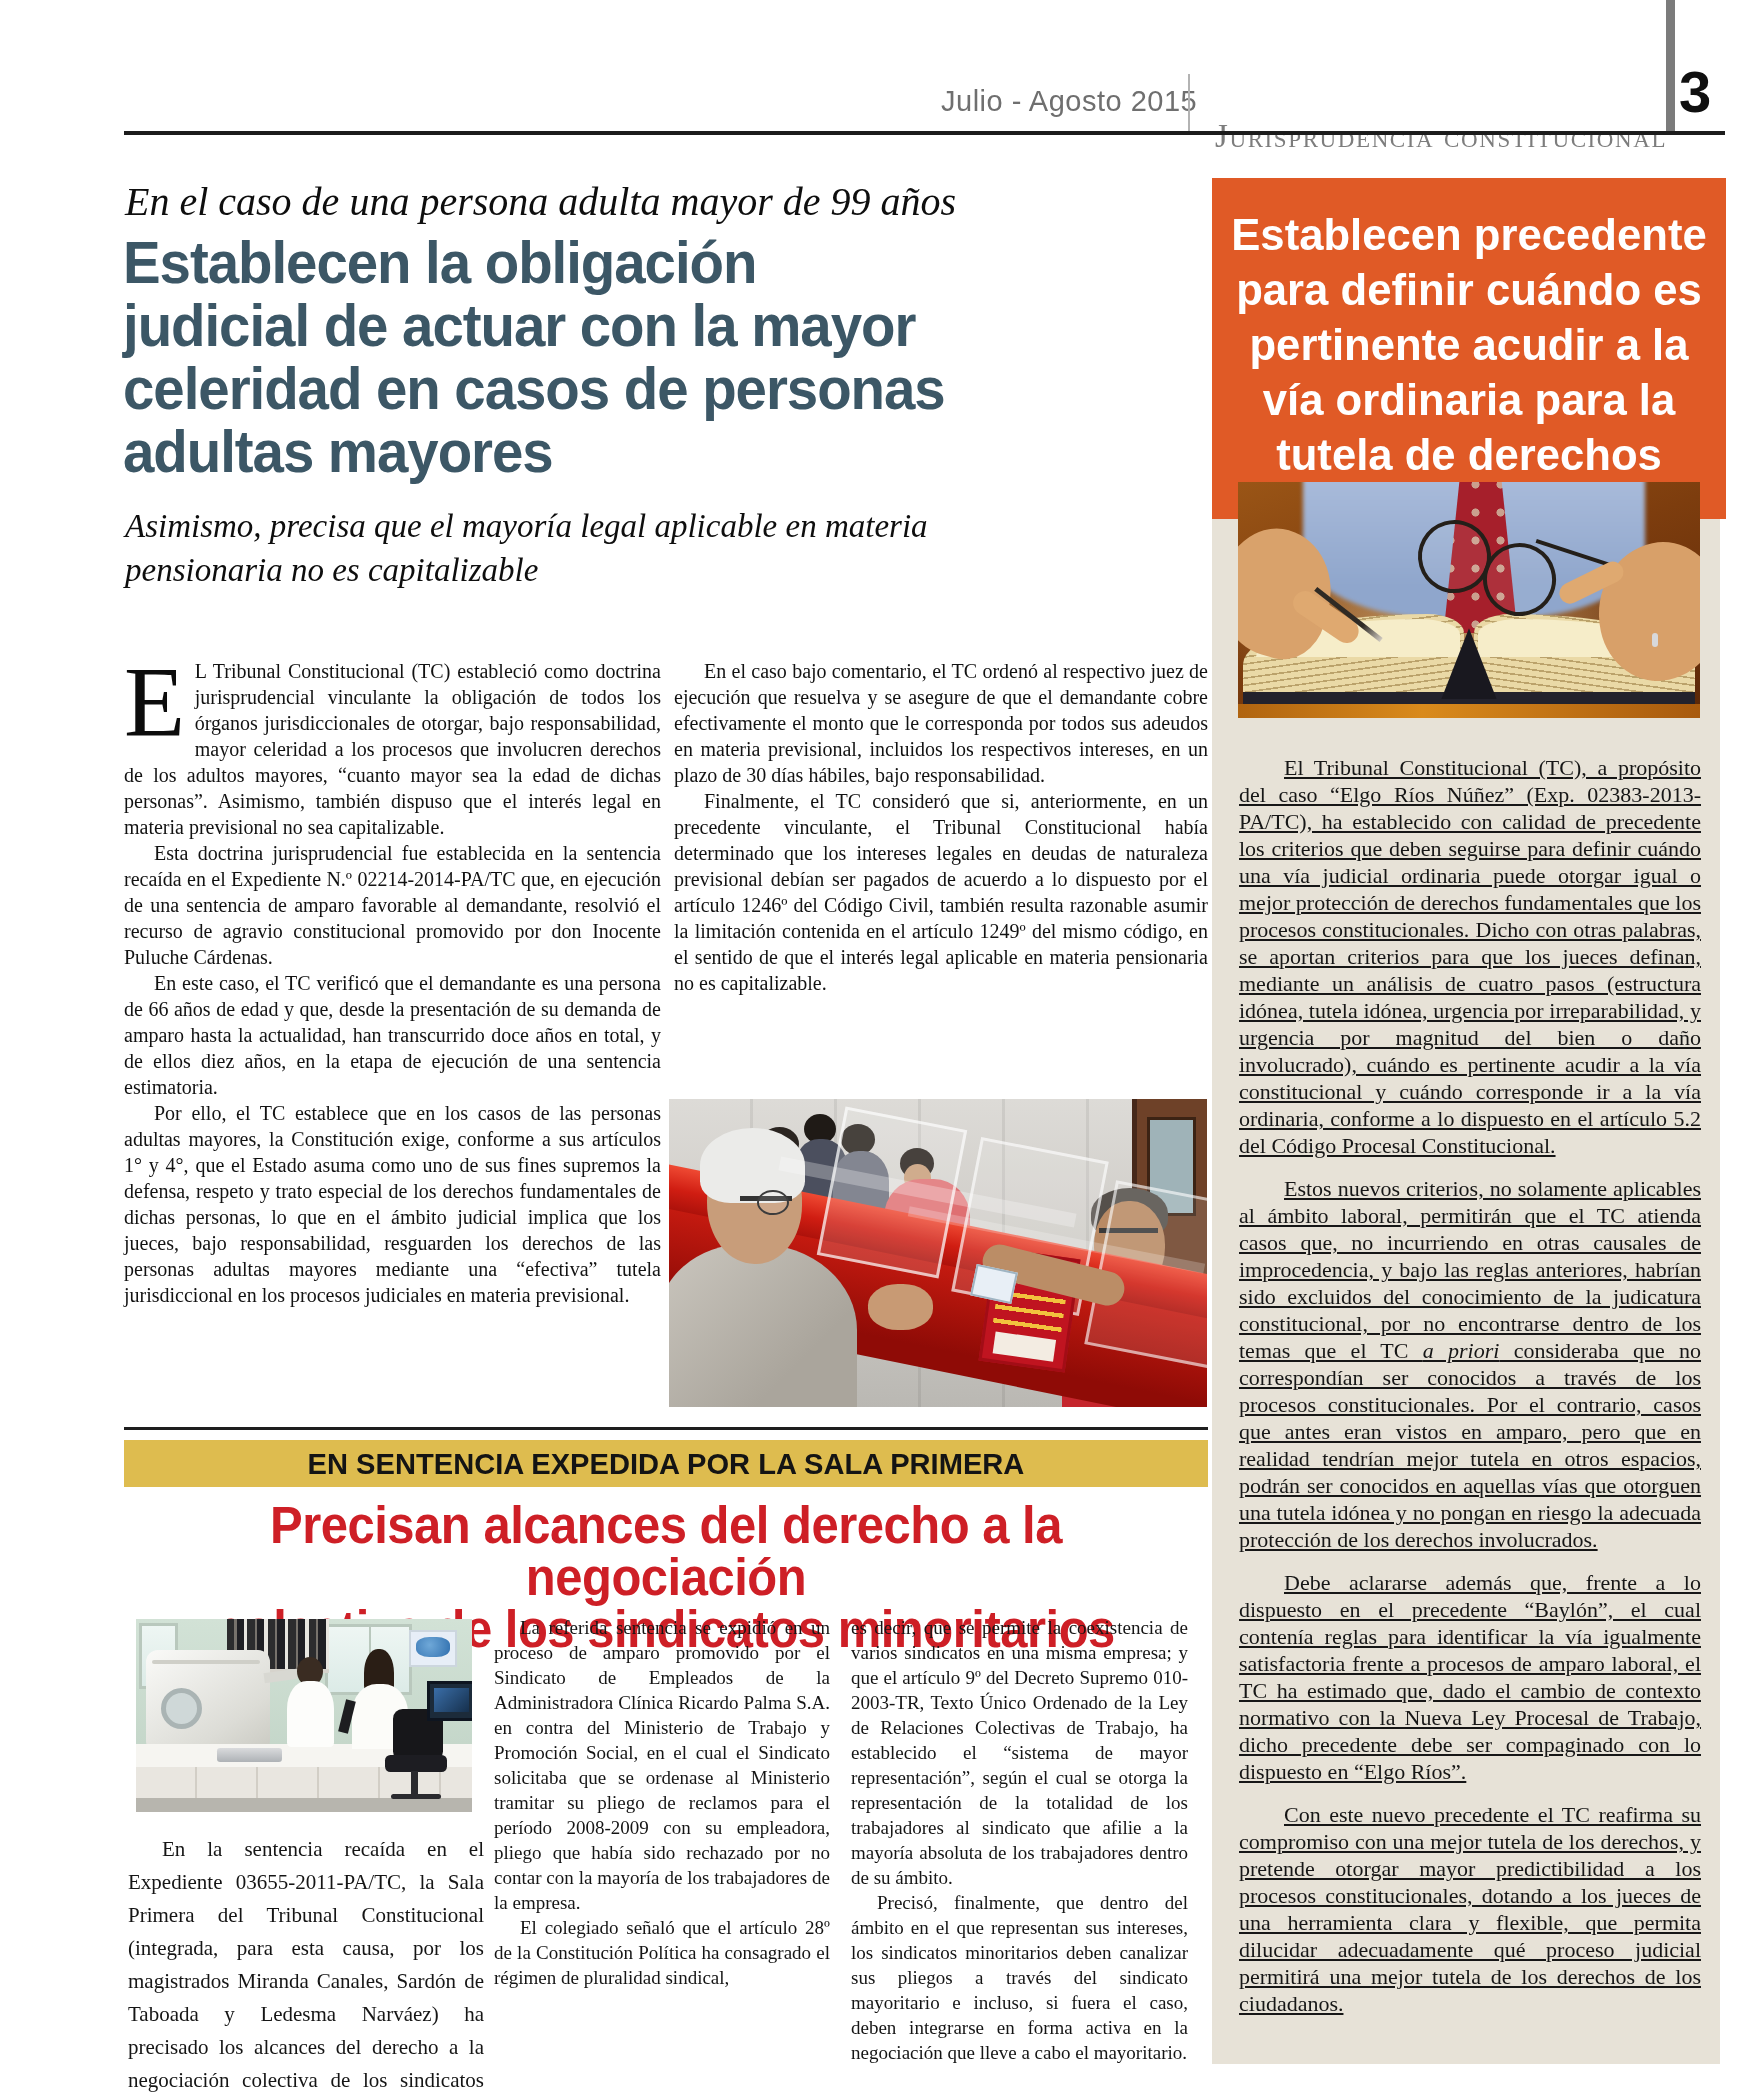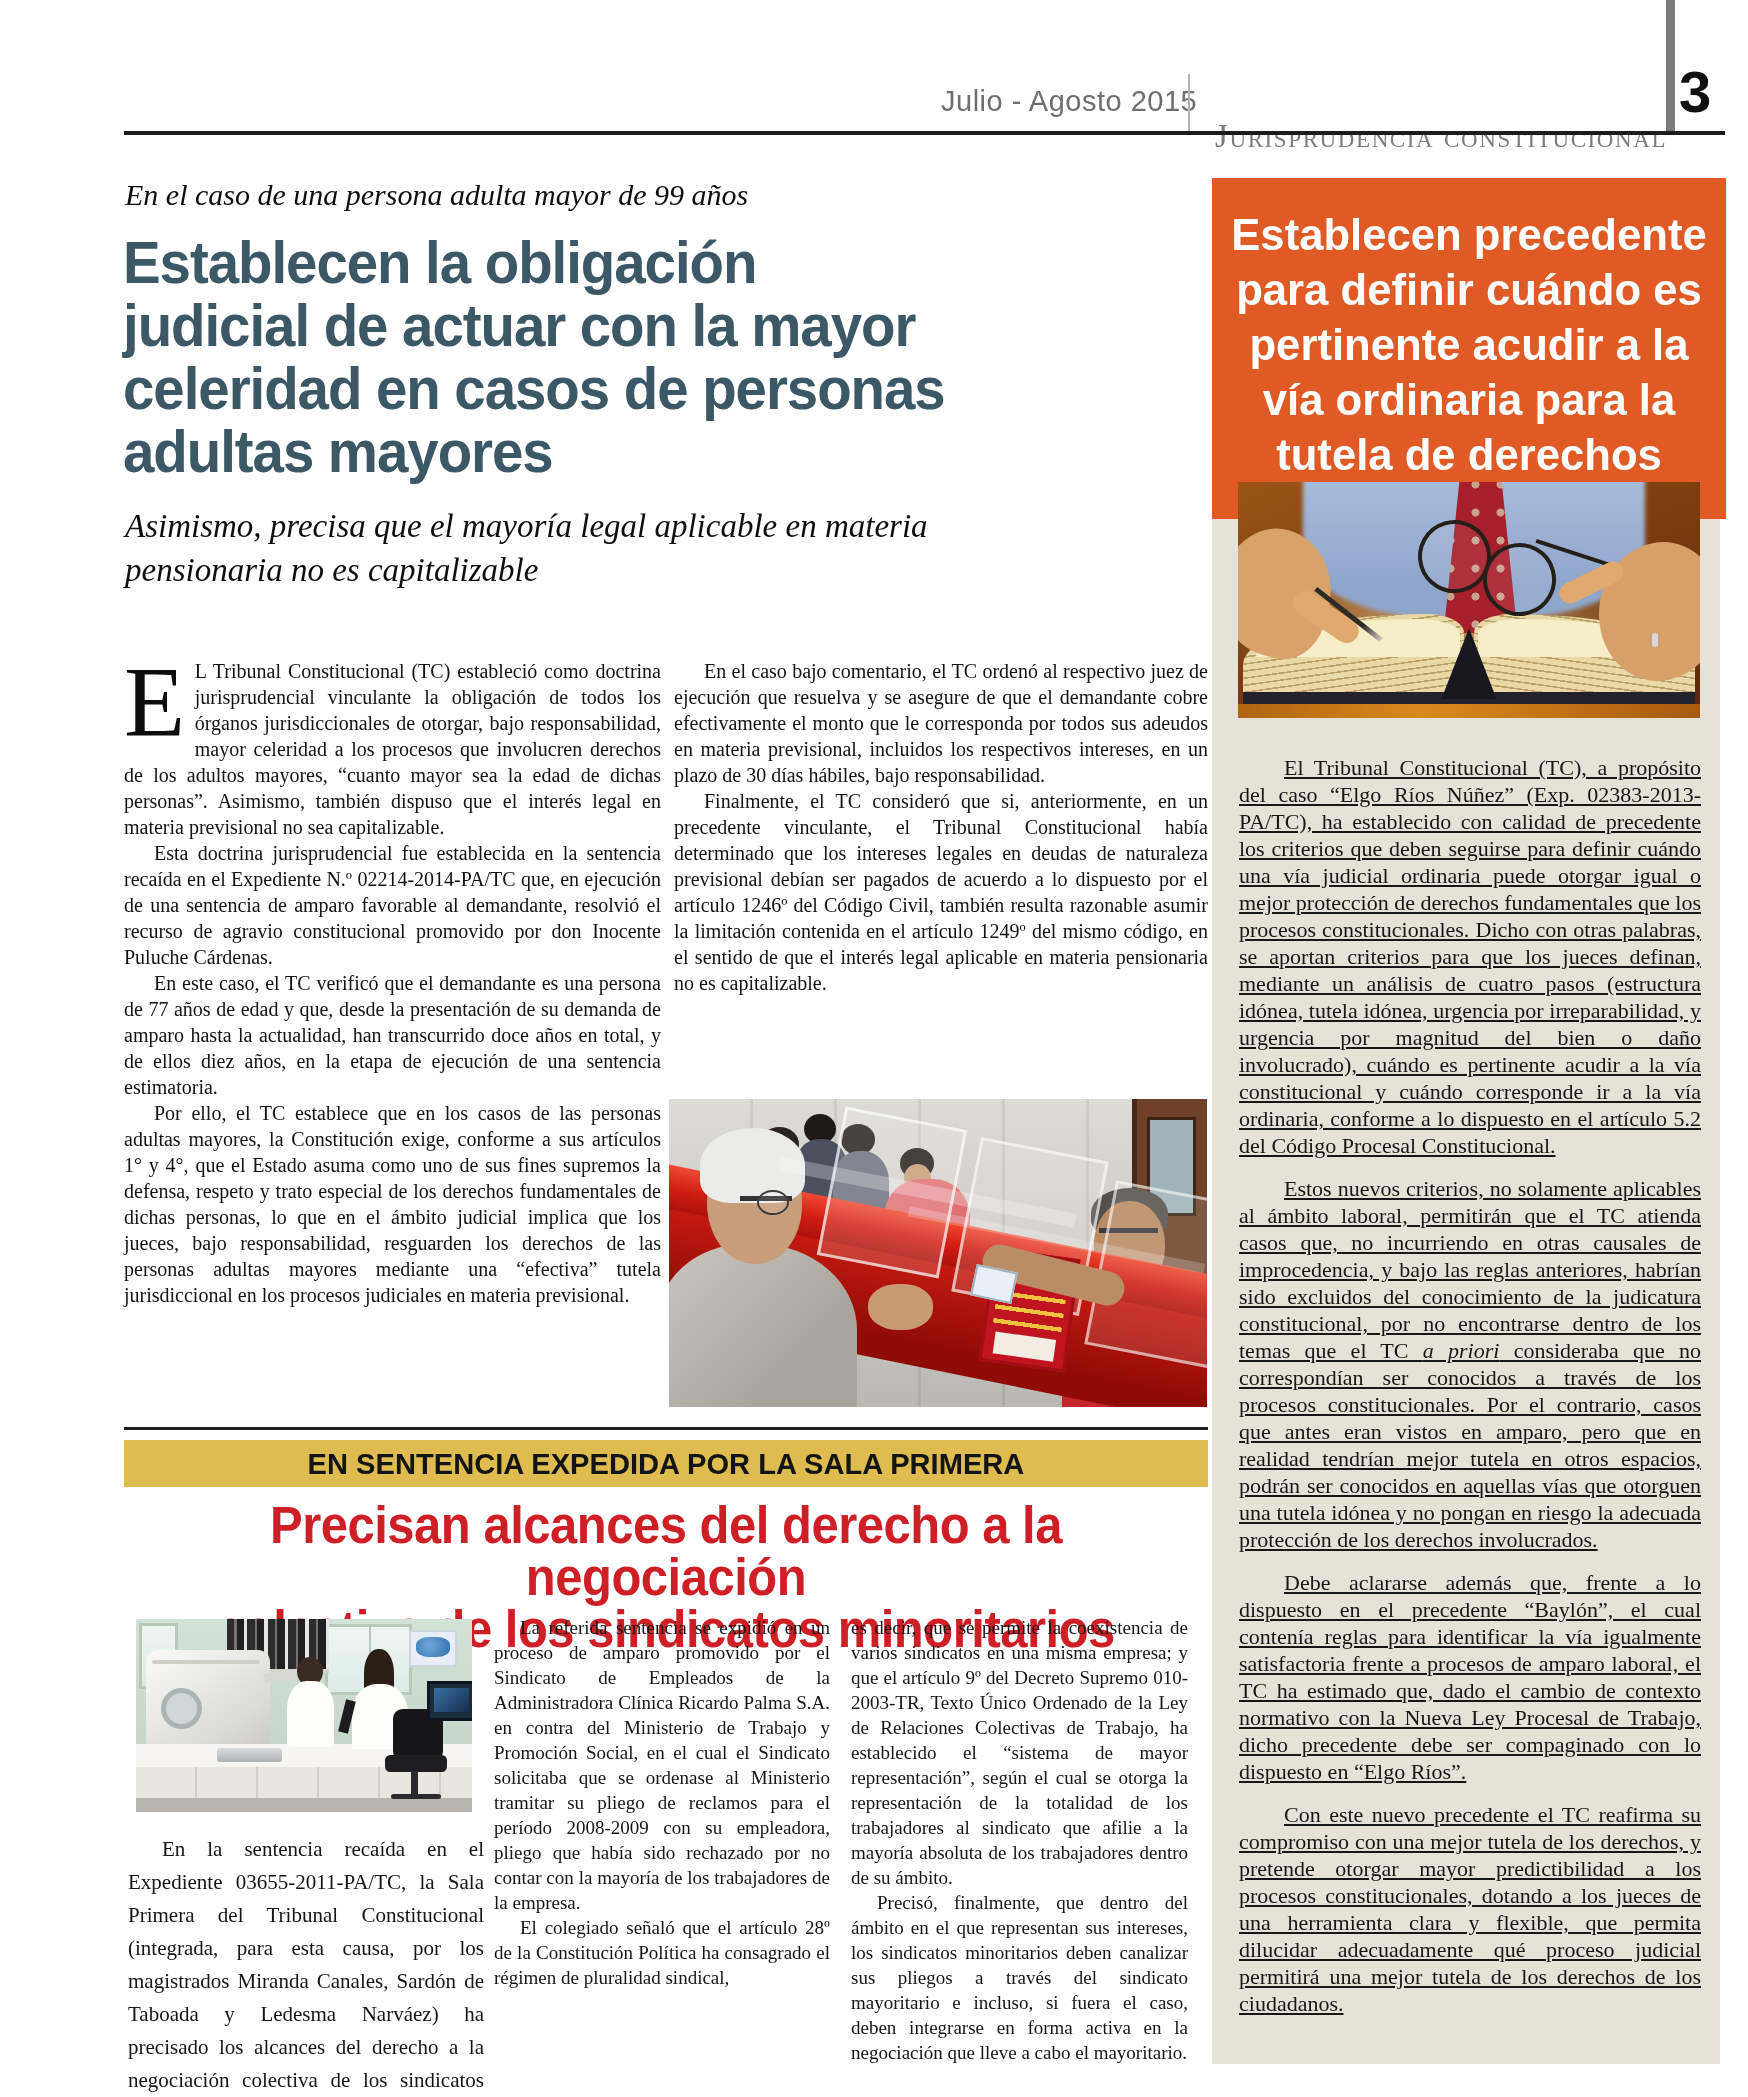--- a/index.html
+++ b/index.html
@@ -14,21 +14,21 @@
     font-size:29px;color:#6f6f6f;letter-spacing:0.5px;}
   .hdr-divider{left:1188px;top:74px;width:1.6px;height:58px;background:#b3b3b3;}
   .publication{left:1215px;top:82px;font-size:33px;color:#7d7d7d;
     font-variant:small-caps;letter-spacing:1.6px;margin-top:36px;}
   .hdr-bar{left:1666px;top:0;width:8.6px;height:133px;background:#7b7b7b;}
   .pagenum{left:1679px;top:63px;font-family:"Liberation Sans",sans-serif;
     font-size:58px;font-weight:bold;color:#101010;line-height:1;}
   .rule-top{left:124px;top:131px;width:1601px;height:3.8px;background:#1c1c1c;}
 
   
-  .kicker{left:125px;top:178px;font-size:30px;font-style:italic;color:#0e0e0e;}
+  .kicker{left:125px;top:178px;font-size:40px;font-style:italic;color:#0e0e0e;}
   .h1{left:123px;top:231px;width:1130px;font-family:"Liberation Sans",sans-serif;
     font-weight:bold;color:#3c5766;font-size:60px;line-height:63px;
     letter-spacing:-1.1px;transform:scaleX(.94);transform-origin:left top;}
   .subtitle{left:125px;top:504px;font-size:33px;font-style:italic;
     line-height:44px;color:#0e0e0e;}
   .bodycol{font-size:20px;line-height:26px;text-align:justify;color:#121212;}
   .bodycol p{margin:0;text-indent:30px;}
   .bodycol p.noindent{text-indent:0;}
   .col1{left:124px;top:658px;width:537px;}
   .col2{left:674px;top:658px;width:534px;}
@@ -251,21 +251,21 @@
   <div>adultas mayores</div>
 </div>
 <div class="abs subtitle">
   <div>Asimismo, precisa que el mayoría legal aplicable en materia</div>
   <div>pensionaria no es capitalizable</div>
 </div>
 
 <div class="abs bodycol col1">
   <p class="noindent"><span class="dropcap">E</span><span>L Tribunal Constitucional (TC) estableció como doctrina jurisprudencial vinculante la obligación de todos los órganos jurisdiccionales de otorgar, bajo responsabilidad, mayor celeridad a los procesos que involucren derechos de los adultos mayores, “cuanto mayor sea la edad de dichas personas”. Asimismo, también dispuso que el interés legal en materia previsional no sea capitalizable.</span></p>
   <p>Esta doctrina jurisprudencial fue establecida en la sentencia recaída en el Expediente N.º 02214-2014-PA/TC que, en ejecución de una sentencia de amparo favorable al demandante, resolvió el recurso de agravio constitucional promovido por don Inocente Puluche Cárdenas.</p>
-  <p>En este caso, el TC verificó que el demandante es una persona de 77 años de edad y que, desde la presentación de su demanda de amparo hasta la actualidad, han transcurrido doce años en total, y de ellos diez años, en la etapa de ejecución de una sentencia estimatoria.</p>
+  <p>En este caso, el TC verificó que el demandante es una persona de 66 años de edad y que, desde la presentación de su demanda de amparo hasta la actualidad, han transcurrido doce años en total, y de ellos diez años, en la etapa de ejecución de una sentencia estimatoria.</p>
   <p>Por ello, el TC establece que en los casos de las personas adultas mayores, la Constitución exige, conforme a sus artículos 1° y 4°, que el Estado asuma como uno de sus fines supremos la defensa, respeto y trato especial de los derechos fundamentales de dichas personas, lo que en el ámbito judicial implica que los jueces, bajo responsabilidad, resguarden los derechos de las personas adultas mayores mediante una “efectiva” tutela jurisdiccional en los procesos judiciales en materia previsional.</p>
 </div>
 
 <div class="abs bodycol col2">
   <p>En el caso bajo comentario, el TC ordenó al respectivo juez de ejecución que resuelva y se asegure de que el demandante cobre efectivamente el monto que le corresponda por todos sus adeudos en materia previsional, incluidos los respectivos intereses, en un plazo de 30 días hábiles, bajo responsabilidad.</p>
   <p>Finalmente, el TC consideró que si, anteriormente, en un precedente vinculante, el Tribunal Constitucional había determinado que los intereses legales en deudas de naturaleza previsional debían ser pagados de acuerdo a lo dispuesto por el artículo 1246º del Código Civil, también resulta razonable asumir la limitación contenida en el artículo 1249º del mismo código, en el sentido de que el interés legal aplicable en materia pensionaria no es capitalizable.</p>
 </div>
 
 <div class="abs photo photo-counter">
   <div class="p1-wall"></div>

